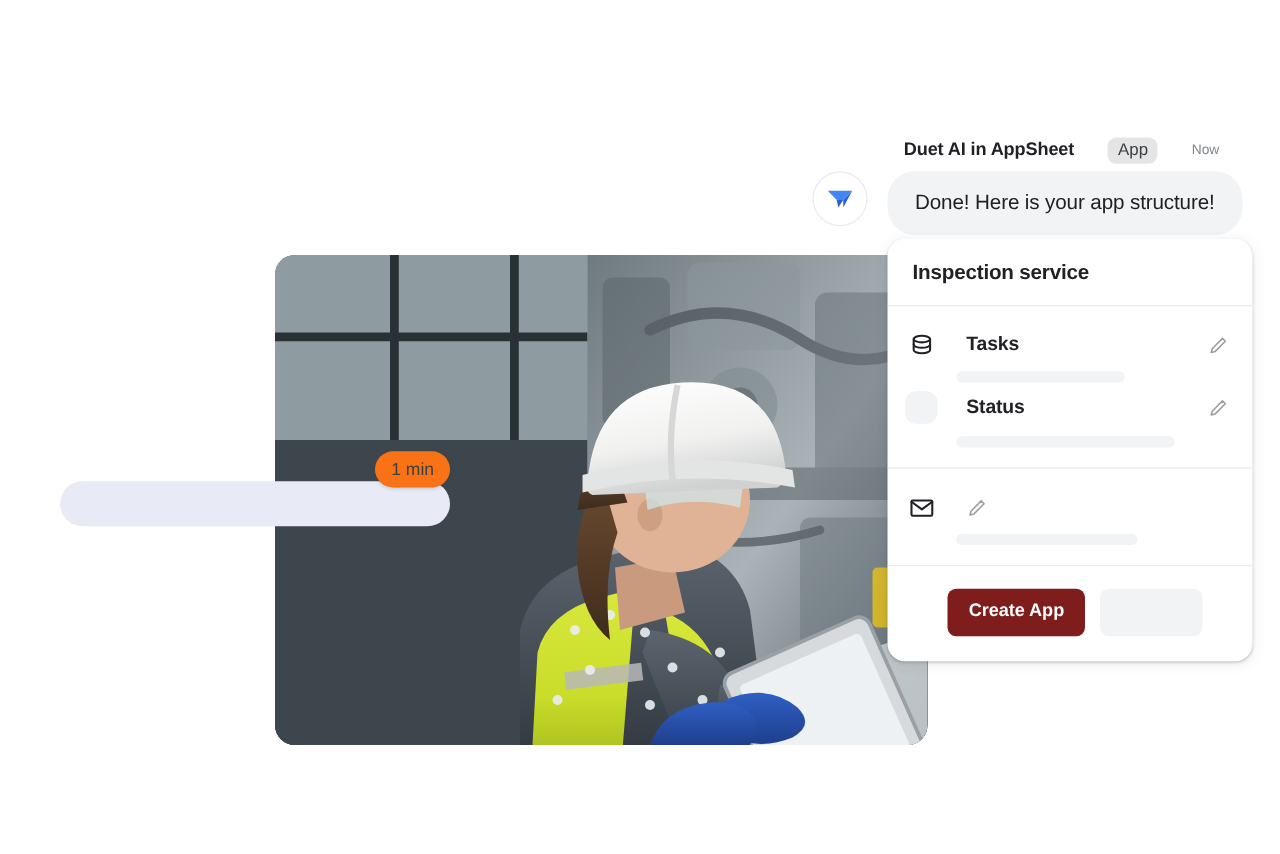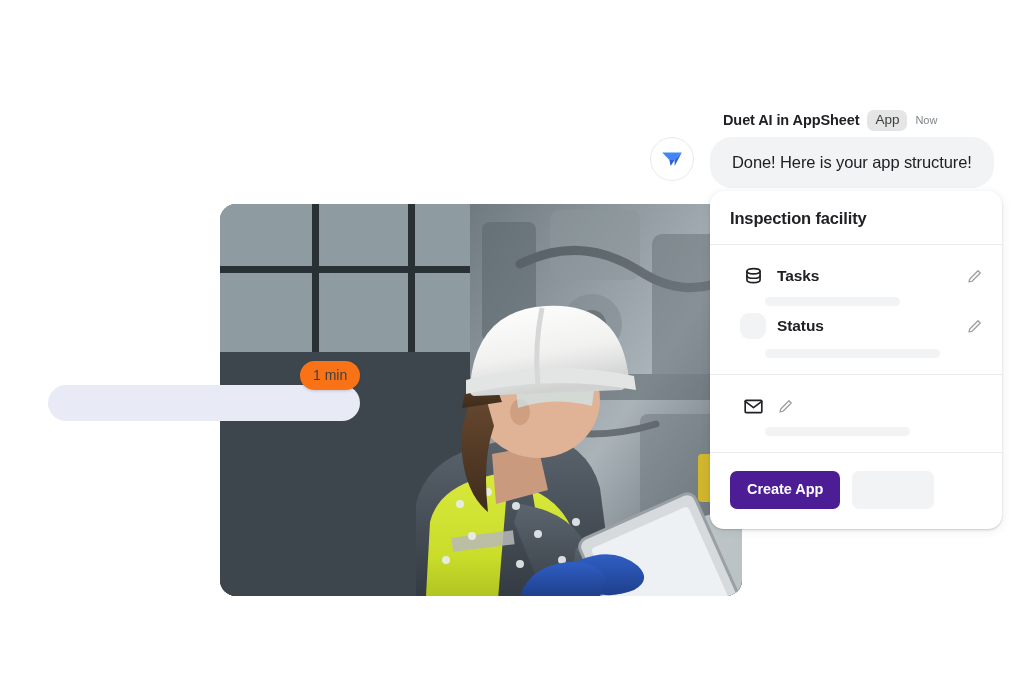--- a/index.html
+++ b/index.html
@@ -65,21 +65,21 @@
     white-space: nowrap;
   }
 
   
   .assistant-head {
     position: absolute;
     left: 723px;
     top: 110px;
     display: flex;
     align-items: center;
-    gap: 8px;
+    gap: 27px;
     z-index: 7;
     text-align: right;
   }
   .assistant-head .sender {
     font-size: 14.5px;
     font-weight: bold;
     color: #202124;
     letter-spacing: -.1px;
     white-space: nowrap;
   }
@@ -155,22 +155,22 @@
   .divider {
     height: 1px;
     background: #e8eaed;
     width: 100%;
   }
   .section { padding: 13px 0 16px; }
 
   .row {
     display: flex;
     align-items: center;
-    padding: 7px 18px 0 32px;
-    gap: 13px;
+    padding: 7px 18px 0 16px;
+    gap: 25px;
   }
   .row .ico {
     width: 22px;
     height: 22px;
     flex: 0 0 22px;
     display: flex;
     align-items: center;
     justify-content: center;
   }
   .row .ico.blank {
@@ -206,32 +206,33 @@
   .sk-w2 { width: 175px; }
   .sk-w3 { width: 145px; }
 
   .actions {
     display: flex;
     align-items: center;
     gap: 12px;
     padding: 18px 20px 20px;
   }
   .btn-primary {
-    background: #4c1d95;
+    background: #7f1d1d;
     color: #ffffff;
     font-size: 14.5px;
     font-weight: bold;
     letter-spacing: -.05px;
     border: none;
     border-radius: 7px;
     padding: 11px 17px 12px;
     line-height: 1;
     cursor: pointer;
     font-family: "Liberation Sans", sans-serif;
     white-space: nowrap;
+    margin-left: 28px;
   }
   .btn-ghost {
     width: 82px;
     height: 38px;
     background: #f1f3f4;
     border-radius: 7px;
     border: none;
     cursor: pointer;
   }
 </style>
@@ -371,21 +372,21 @@
     <path d="M21.8 5.6 L14.6 13 v5.9 Z" fill="#2b60d9"></path>
   </svg>
 </div>
 
 <div class="reply-bubble">
   <div class="txt">Done! Here is your app structure!</div>
 </div>
 
 <div class="struct-card">
 
-  <div class="card-title">Inspection facility</div>
+  <div class="card-title">Inspection service</div>
   <div class="divider"></div>
 
   <div class="section">
 
     <div class="row">
       <span class="ico">
         <svg width="21" height="21" viewBox="0 0 24 24" fill="none" stroke="#202124" stroke-width="1.9" stroke-linecap="round" stroke-linejoin="round">
           <ellipse cx="12" cy="6" rx="7.5" ry="3"></ellipse>
           <path d="M4.5 6v5c0 1.66 3.36 3 7.5 3s7.5-1.34 7.5-3V6"></path>
           <path d="M4.5 11v5c0 1.66 3.36 3 7.5 3s7.5-1.34 7.5-3v-5"></path>

